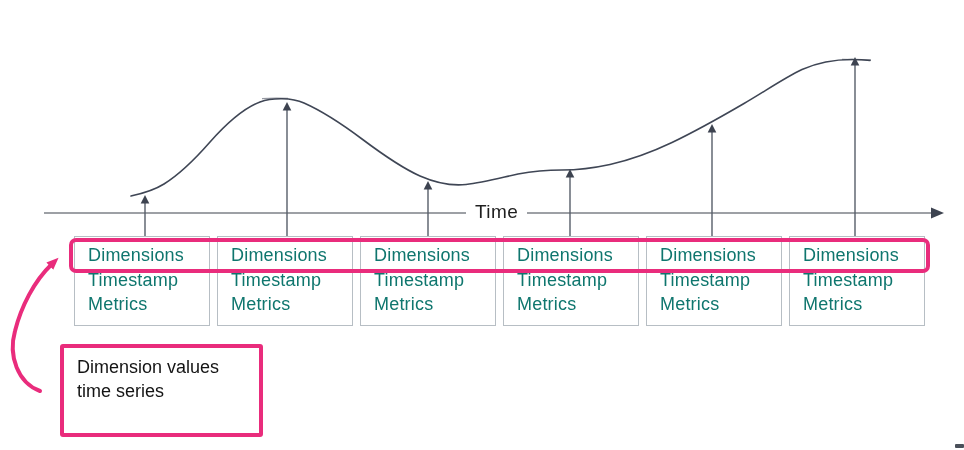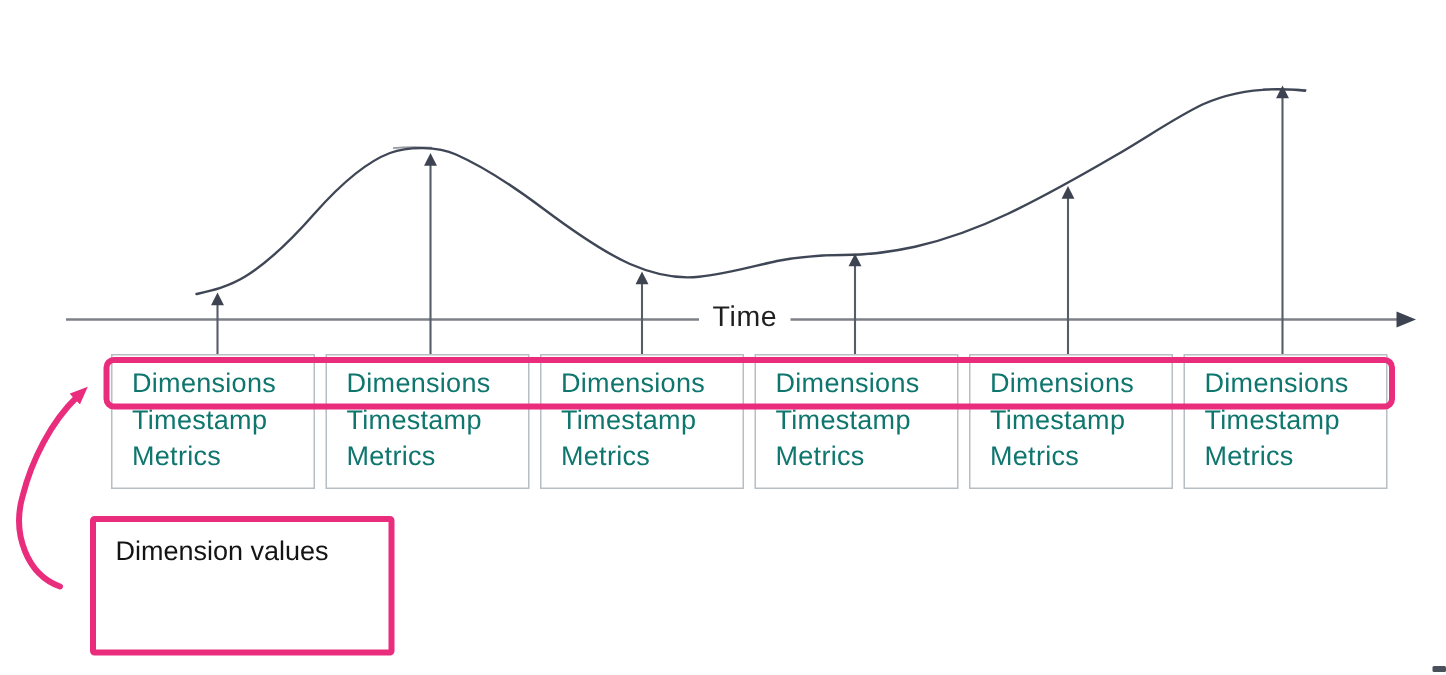--- a/index.html
+++ b/index.html
@@ -122,16 +122,17 @@
       <marker id="pinkArrow" markerWidth="14" markerHeight="12" refX="3" refY="5" orient="auto" markerUnits="userSpaceOnUse">
         <path d="M0,0 L12,5 L0,10 Z" fill="#e92c7c"></path>
       </marker>
     </defs>
     <rect x="71" y="240" width="857" height="31" rx="5" fill="none" stroke="#e92c7c" stroke-width="4"></rect>
     <path d="M 40 391 C 18 383, 8 356, 15 331 C 21 307, 34 281, 52 264" fill="none" stroke="#e92c7c" stroke-width="4" stroke-linecap="round" marker-end="url(#pinkArrow)"></path>
   </svg>
 
   <div class="callout">
     <span>Dimension values</span>
+    <span>time series</span>
   </div>
 
   <div class="corner-artifact"></div>
 </div>
 
 </body></html>

